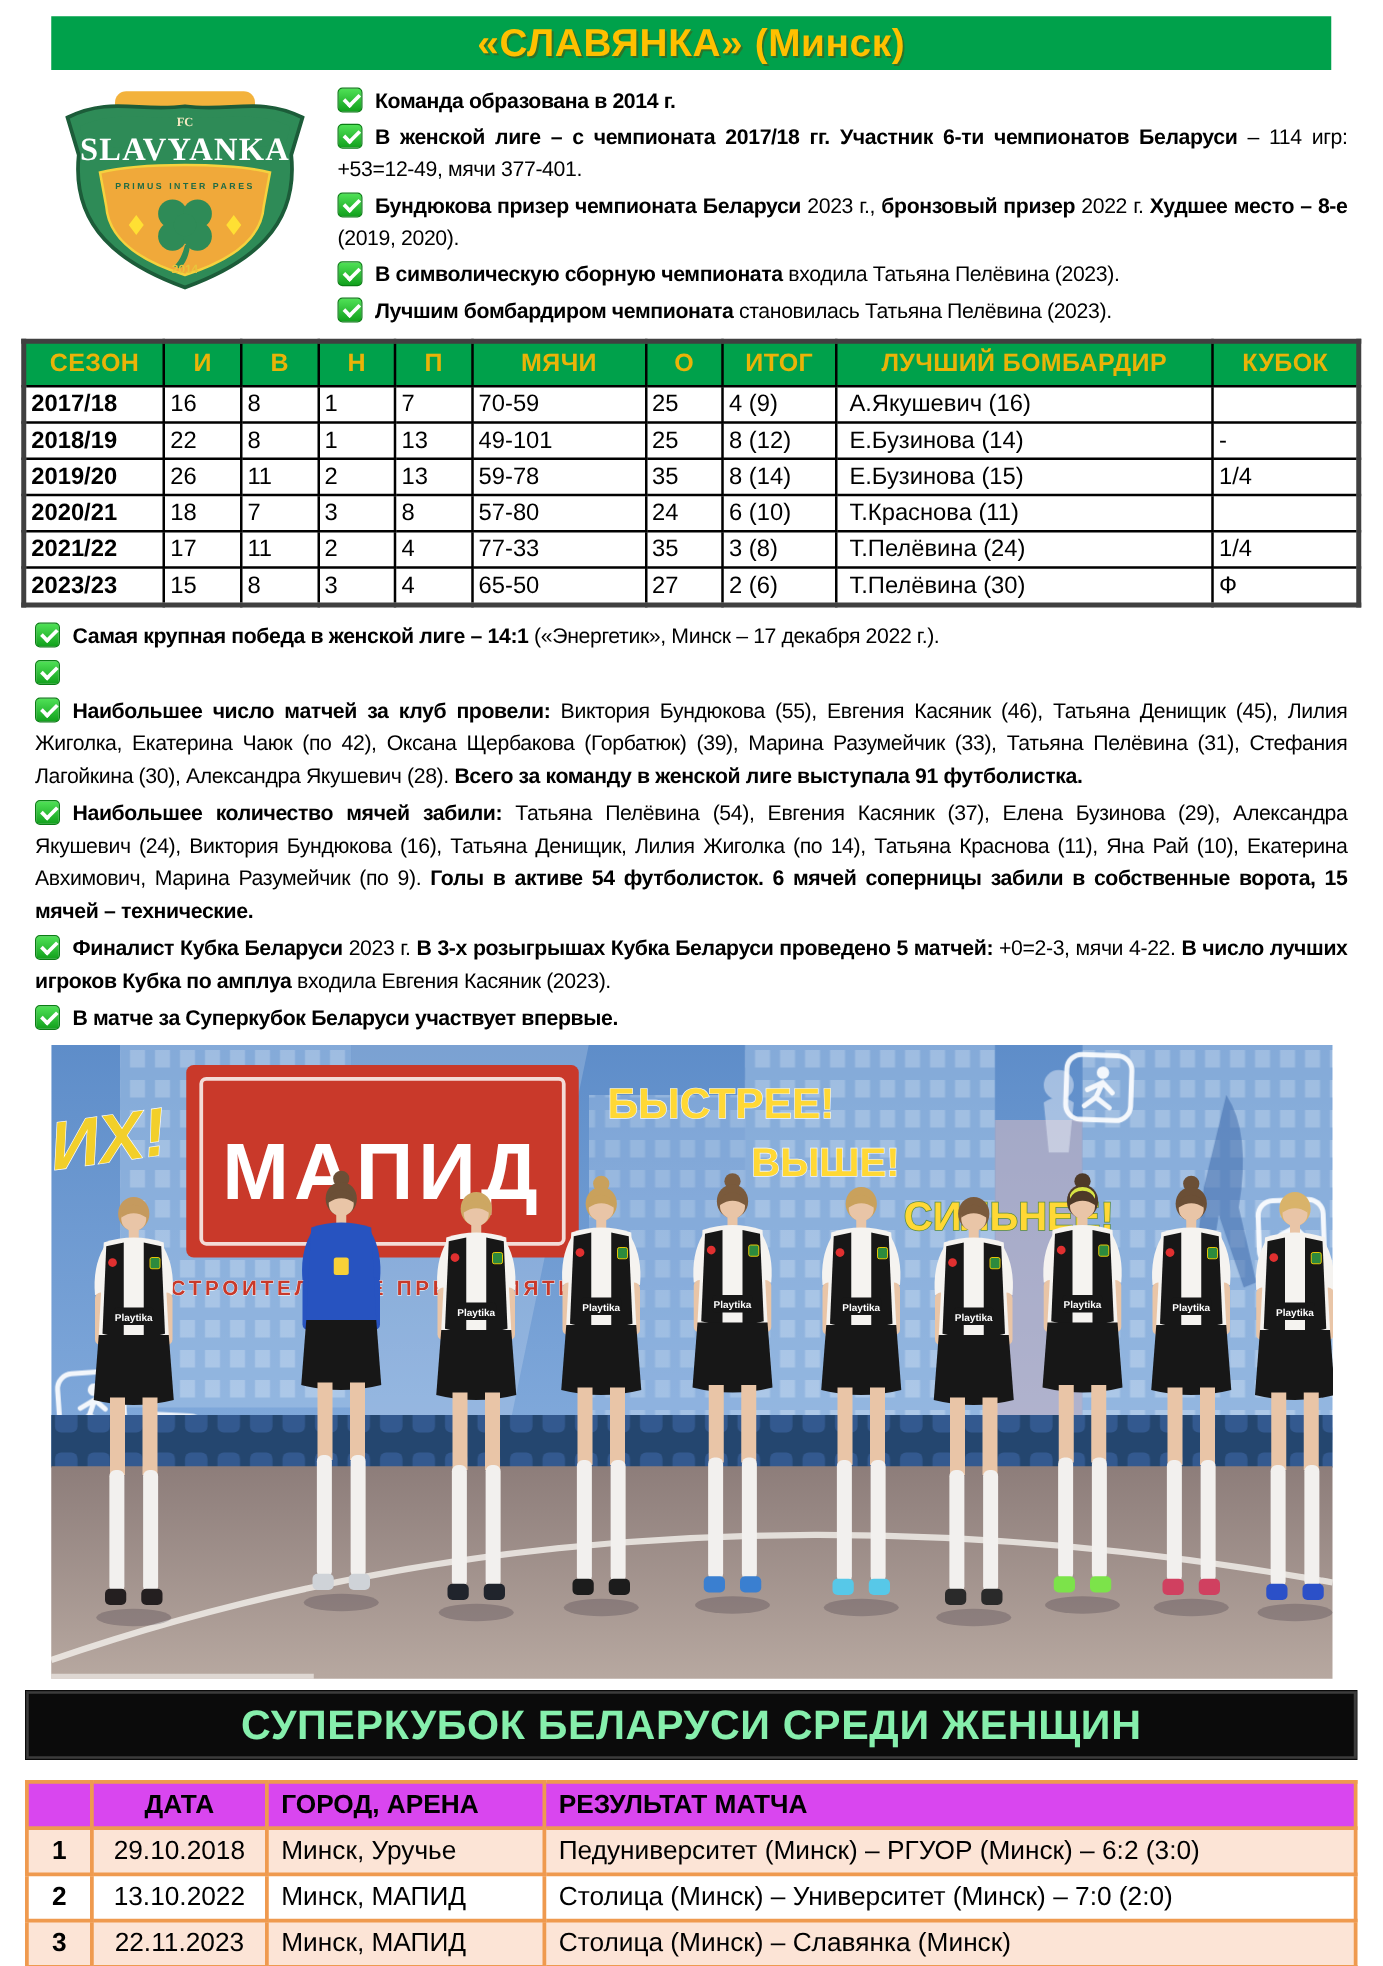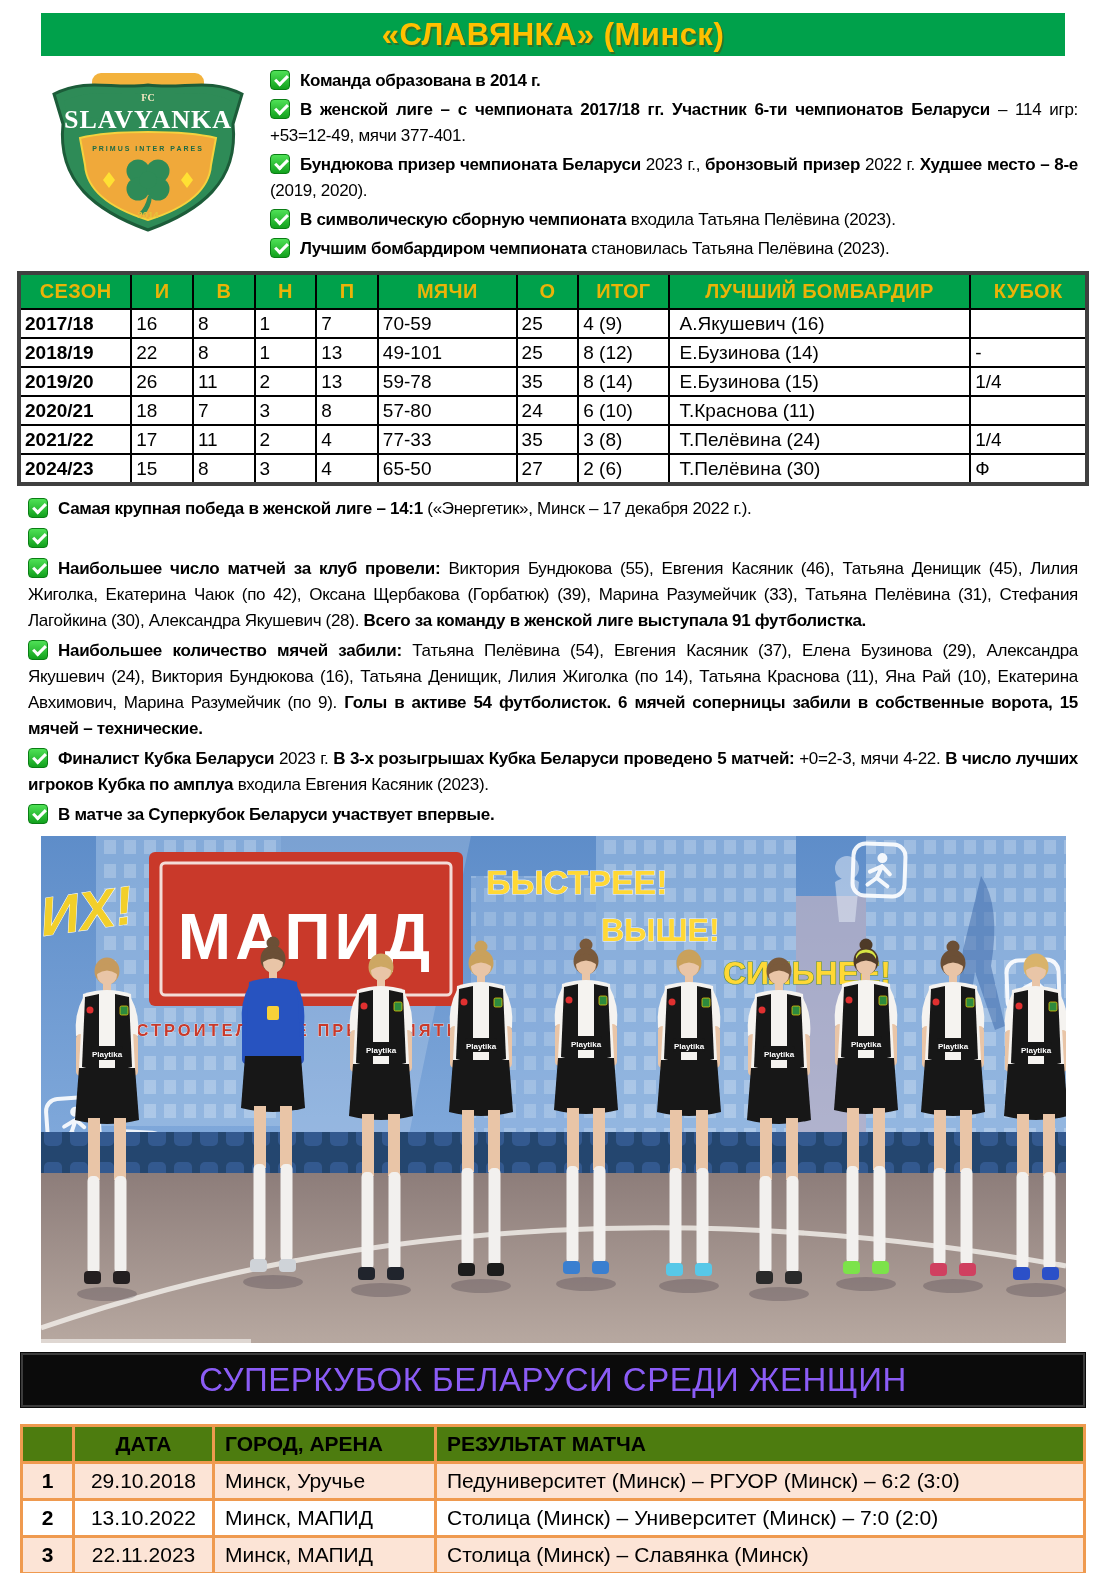--- a/index.html
+++ b/index.html
@@ -67,30 +67,30 @@
   .photo-wrap { margin: 8px 41px 10px; height: 507px; }
   .photo-wrap svg { display: block; }
 
   
   .banner-black {
     margin: 0 21px; height: 54px; background: #0b0b0b;
     border: 2px solid #3c3c3c; outline: 1px solid #0b0b0b;
     display: flex; align-items: center; justify-content: center;
   }
   .banner-black .title {
-    color: #8b5cf6; font-size: 33px; font-weight: normal; letter-spacing: .5px;
+    color: #86efac; font-size: 33px; font-weight: bold; letter-spacing: .5px;
   }
 
   
   table.supercup {
     width: 1066px; margin: 17px auto 0; border-collapse: collapse;
     border: 3px solid #ef9a4f; table-layout: fixed;
   }
   .supercup th, .supercup td { border: 3px solid #ef9a4f; font-size: 21px; padding: 5px 10px; height: 37px; }
-  .supercup th { text-align: left; background: #4d7c0f; }
+  .supercup th { text-align: left; background: #d946ef; }
   .supercup th.c1 { text-align: center; }
   .supercup tbody tr:nth-child(odd) { background: #fce4d6; }
   .supercup tbody tr:nth-child(even) { background: #fff; }
   .supercup td.c0 { text-align: center; font-weight: bold; }
   .supercup td.c1 { text-align: center; }
   .supercup .w-num{width:52px}.supercup .w-date{width:140px}.supercup .w-city{width:222px}
 </style>
 </head>
 <body>
 
@@ -201,21 +201,21 @@
           <td class="c2">11</td>
           <td class="c3">2</td>
           <td class="c4">4</td>
           <td class="c5">77-33</td>
           <td class="c6">35</td>
           <td class="c7">3 (8)</td>
           <td class="c8">Т.Пелёвина (24)</td>
           <td class="c9">1/4</td>
         </tr>
         <tr>
-          <td class="c0">2024/23</td>
+          <td class="c0">2023/23</td>
           <td class="c1">15</td>
           <td class="c2">8</td>
           <td class="c3">3</td>
           <td class="c4">4</td>
           <td class="c5">65-50</td>
           <td class="c6">27</td>
           <td class="c7">2 (6)</td>
           <td class="c8">Т.Пелёвина (30)</td>
           <td class="c9">Ф</td>
         </tr>

